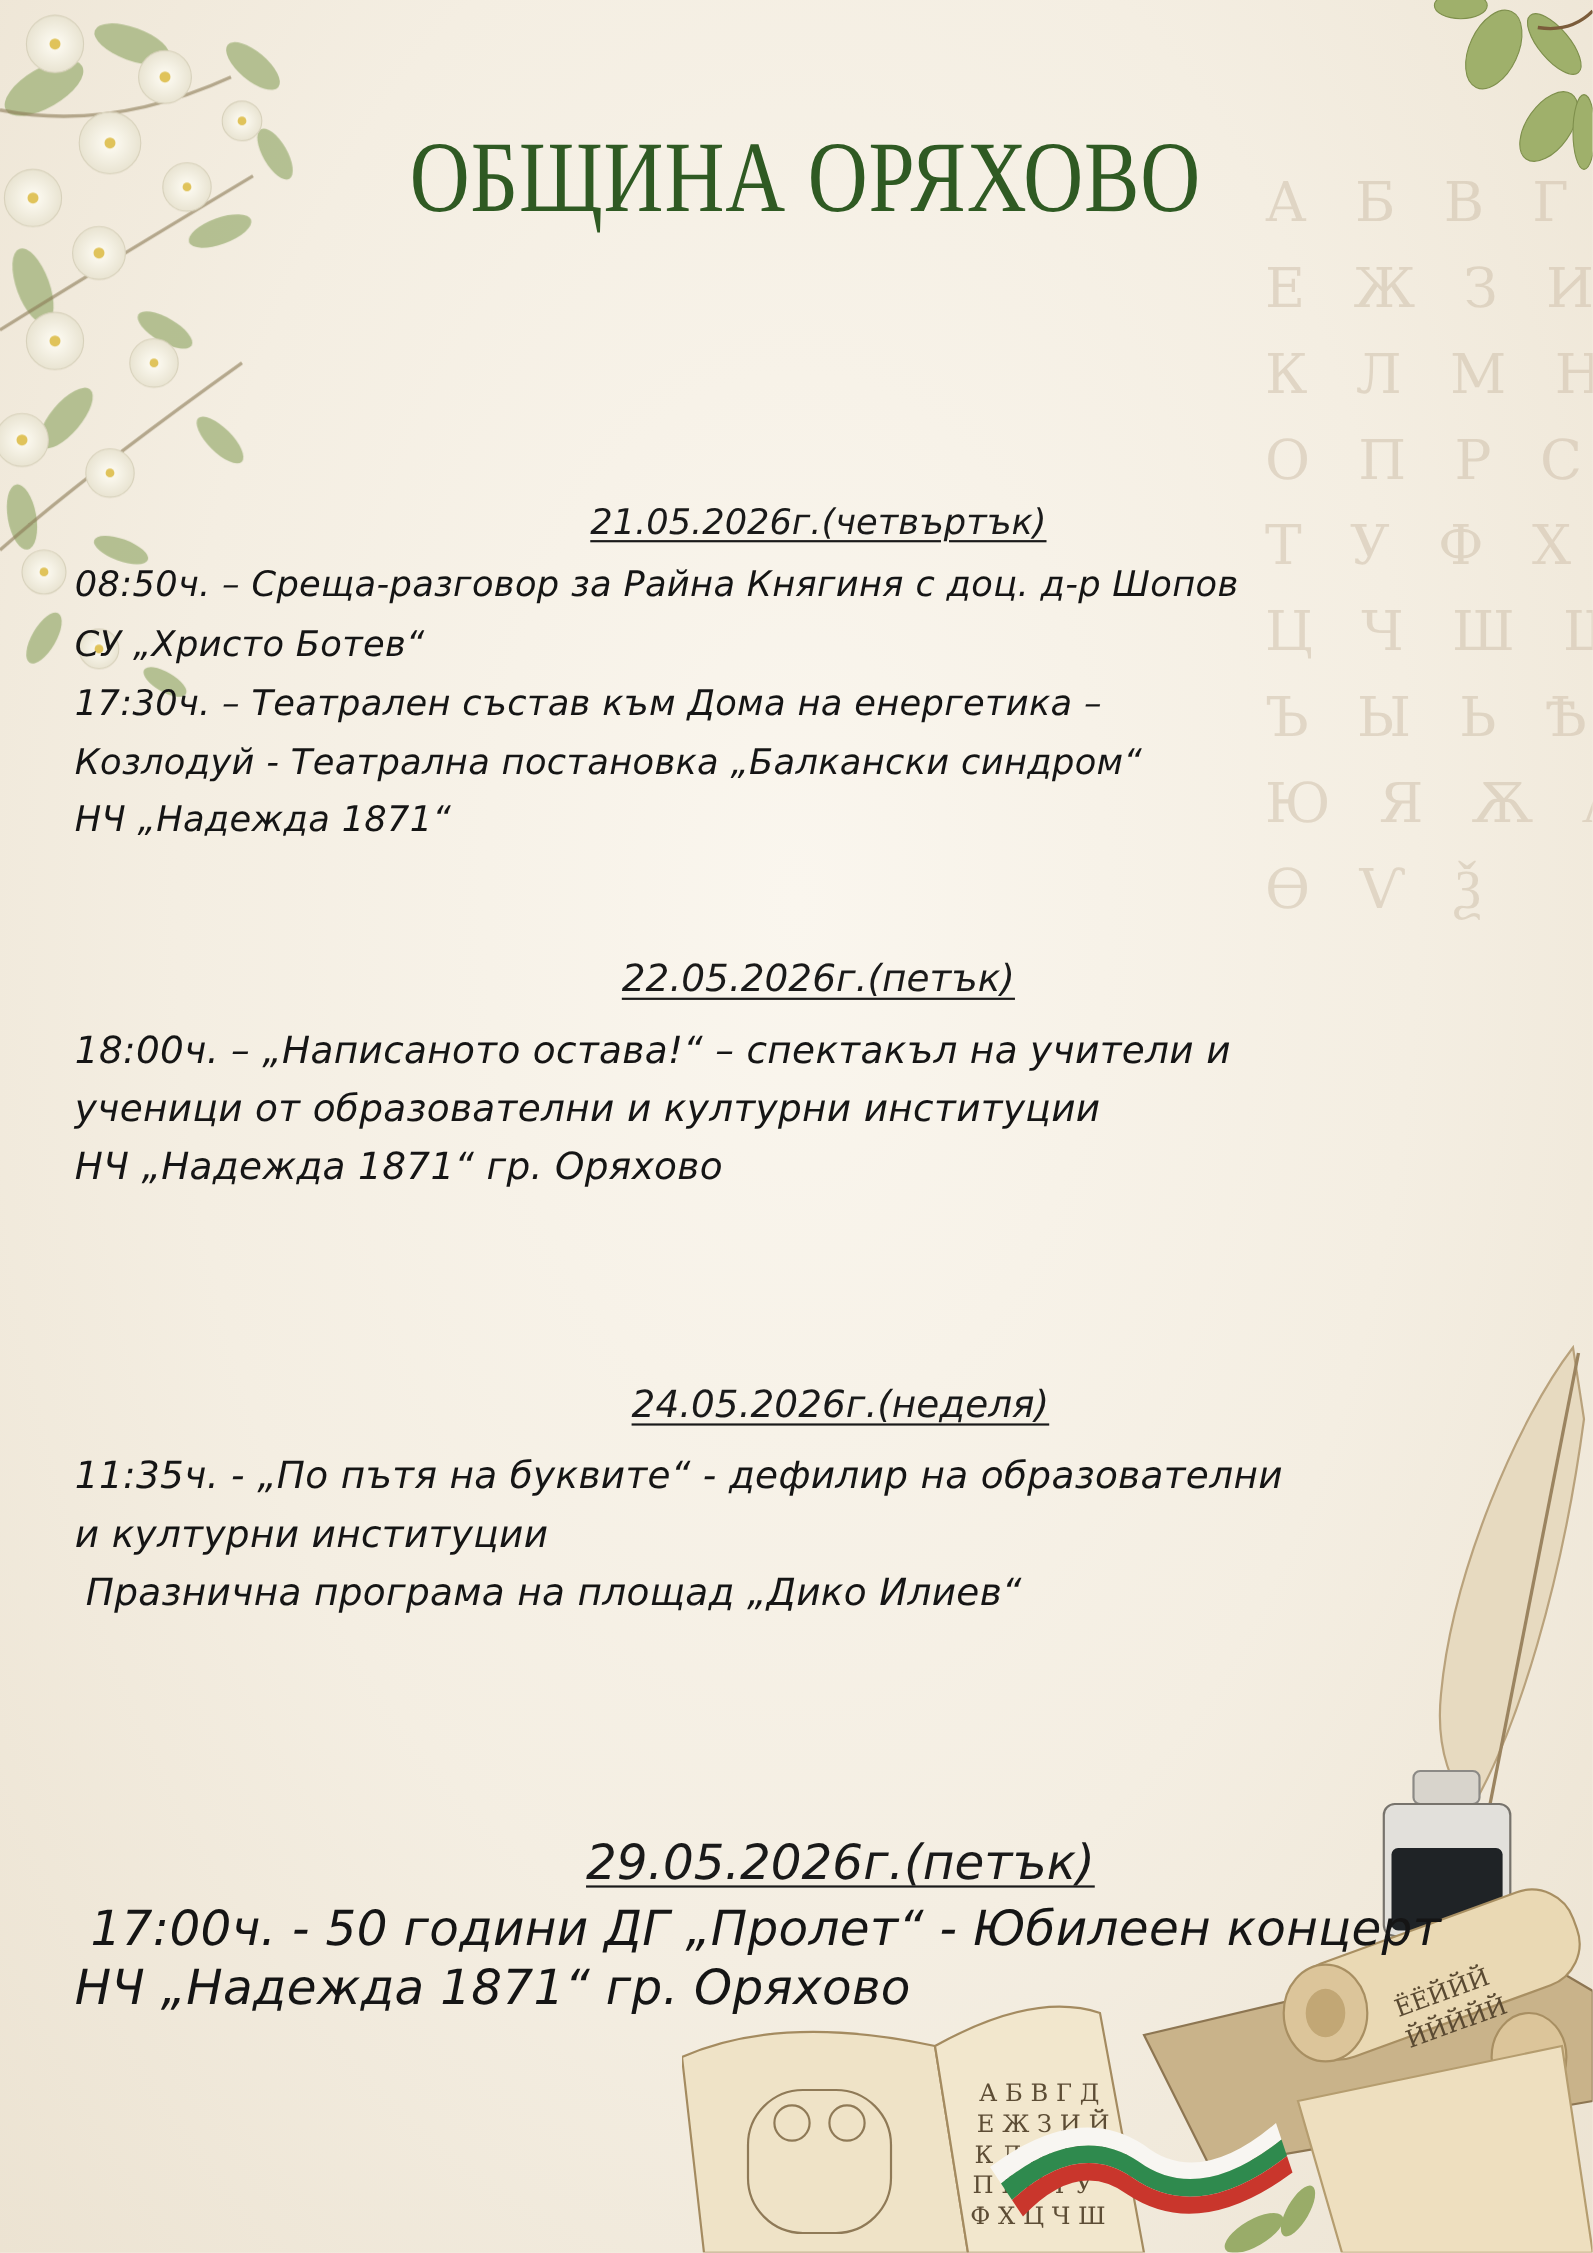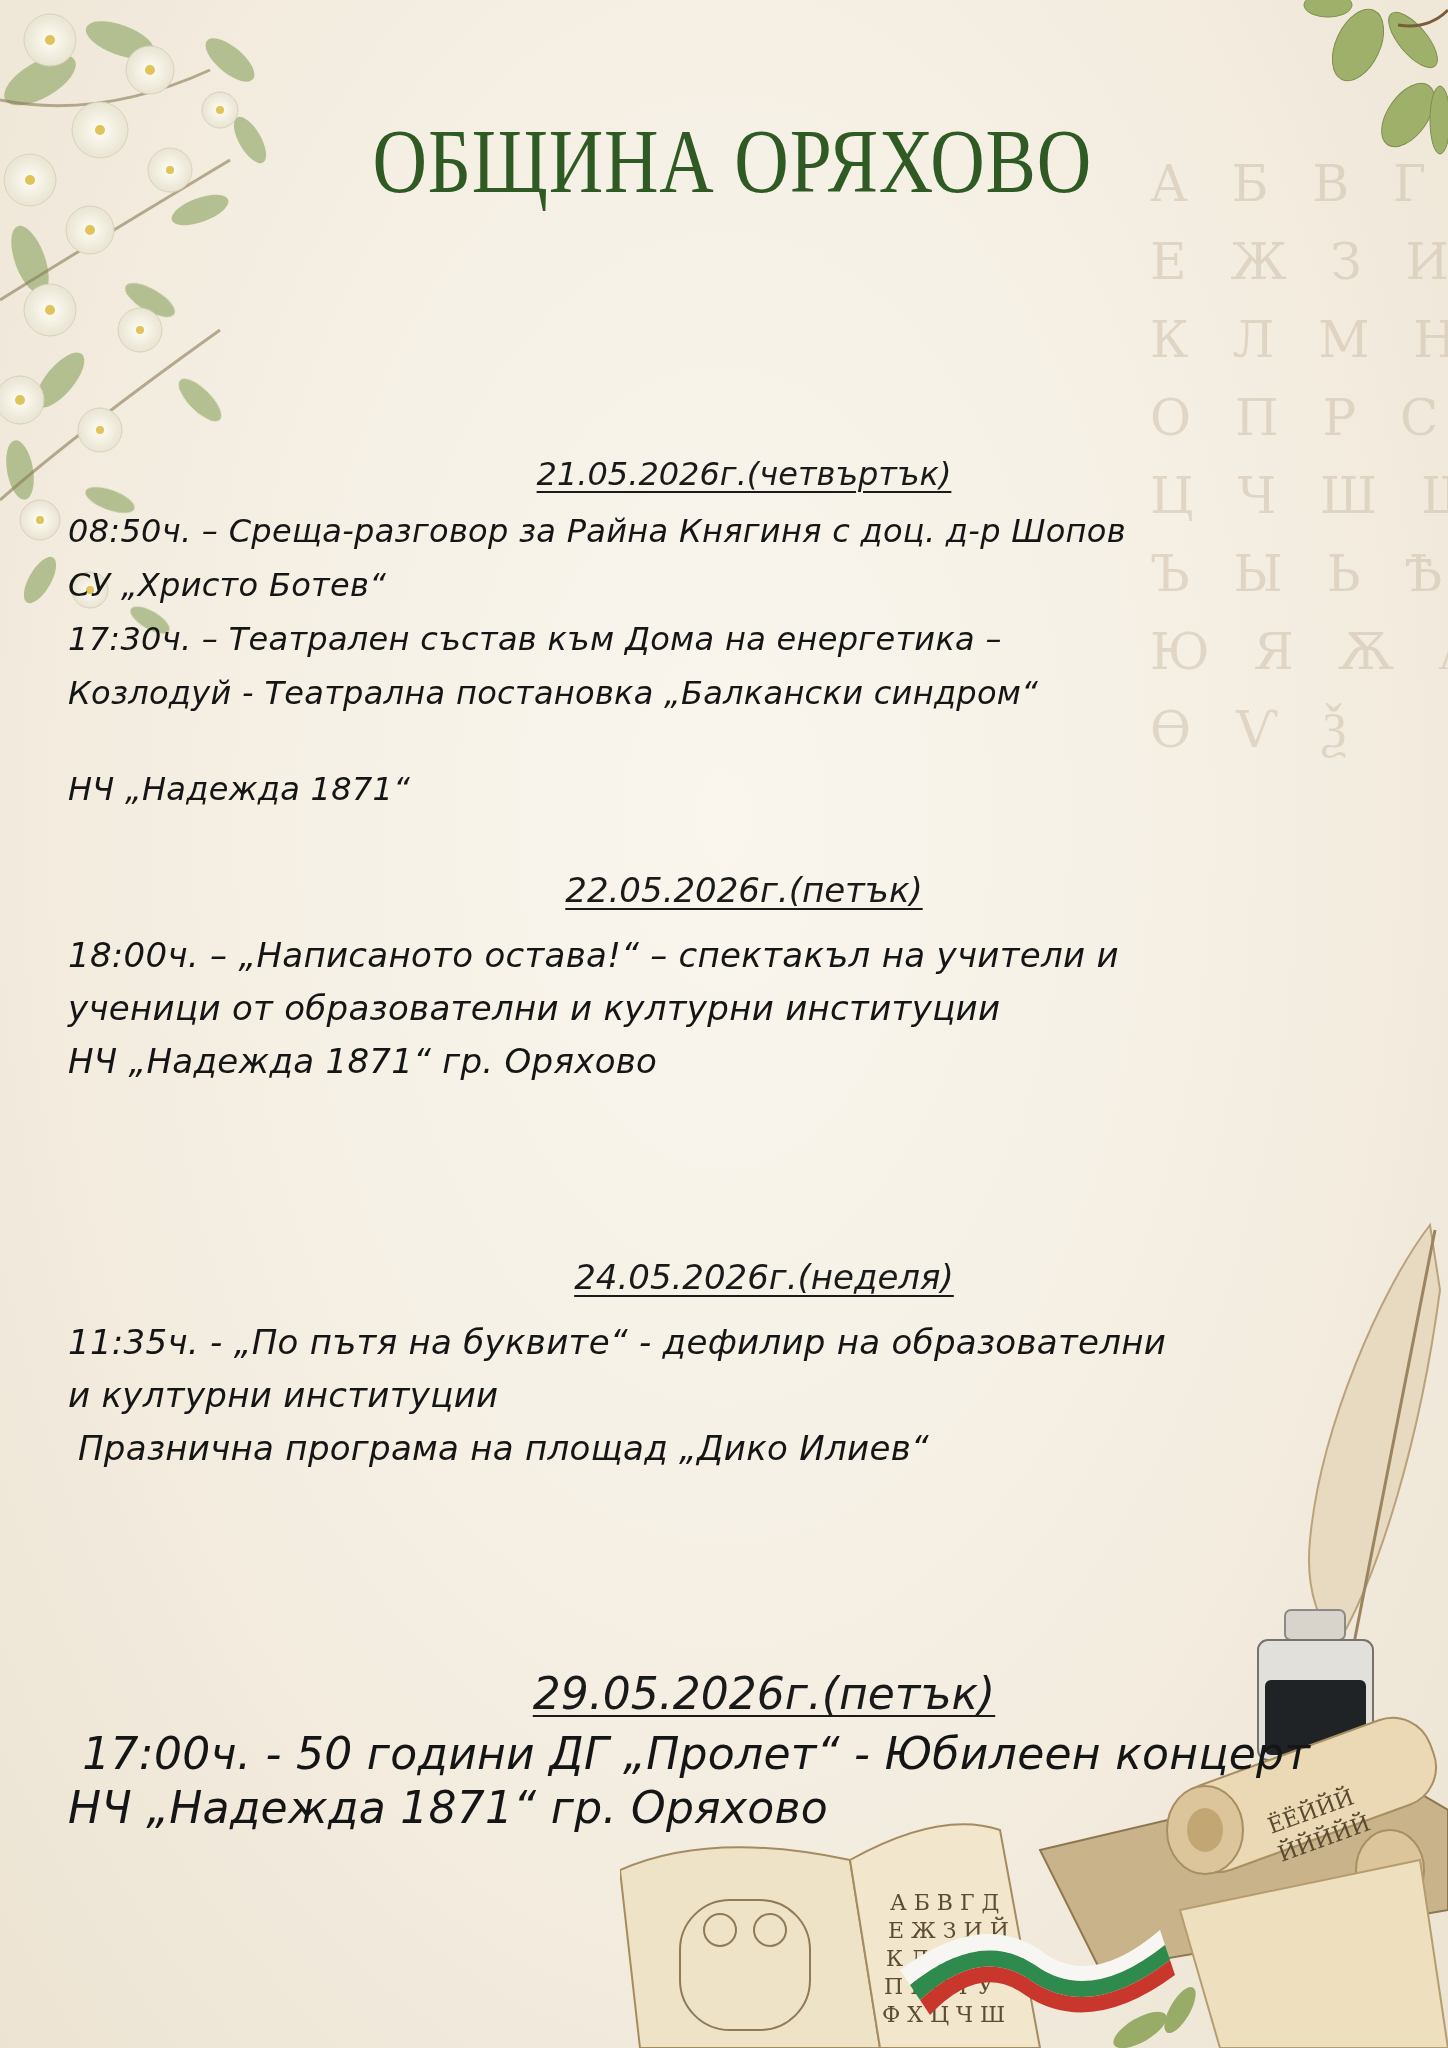--- a/index.html
+++ b/index.html
@@ -173,20 +173,21 @@
       <ellipse cx="30" cy="5" rx="24" ry="12"></ellipse>
     </g>
     <path d="M150 10 Q130 30 100 25" stroke="#7b5c3a" stroke-width="3" fill="none"></path>
   </svg>
 
   <div class="alphabet-watermark">
     <div class="row">А Б В Г Д</div>
     <div class="row">Е Ж З И Й</div>
     <div class="row">К Л М Н</div>
     <div class="row">О П Р С</div>
+    <div class="row">Т У Ф Х</div>
     <div class="row">Ц Ч Ш Щ</div>
     <div class="row">Ъ Ы Ь Ѣ</div>
     <div class="row">Ю Я Ѫ Ѧ</div>
     <div class="row">Ѳ Ѵ Ѯ</div>
   </div>
 
   <svg class="quill-scene" viewBox="0 0 828 838">
 
     <g>
       <path d="M810 15 C760 80 700 220 690 330 C685 380 700 420 720 430 C760 360 800 230 820 80 Z" fill="#e7dac0" stroke="#b9a27c" stroke-width="2"></path>
@@ -241,21 +242,21 @@
   <div class="title">
     <span>ОБЩИНА ОРЯХОВО</span>
   </div>
 
   <div class="s1">
     <div class="day-heading" style="left:0; width:1448px; top:455px; padding-left:40px; box-sizing:border-box;">21.05.2026г.(четвъртък)</div>
     <div class="line" style="top:512px;">08:50ч. – Среща-разговор за Райна Княгиня с доц. д-р Шопов</div>
     <div class="line" style="top:566px;">СУ „Христо Ботев“</div>
     <div class="line" style="top:620px;">17:30ч. – Театрален състав към Дома на енергетика –</div>
     <div class="line" style="top:674px;">Козлодуй - Театрална постановка „Балкански синдром“</div>
-    <div class="line" style="top:770px;">НЧ „Надежда 1871“</div>
+    <div class="line" style="top:725px;">НЧ „Надежда 1871“</div>
   </div>
 
   <div class="s2">
     <div class="day-heading" style="left:0; width:1448px; top:870px; padding-left:40px; box-sizing:border-box;text-align:center;">22.05.2026г.(петък)</div>
     <div class="line" style="top:935px;">18:00ч.  – „Написаното остава!“ – спектакъл на учители и</div>
     <div class="line" style="top:988px;">ученици от образователни и културни институции</div>
     <div class="line" style="top:1041px;">НЧ „Надежда 1871“ гр. Оряхово</div>
   </div>
 
   <div class="s3">

